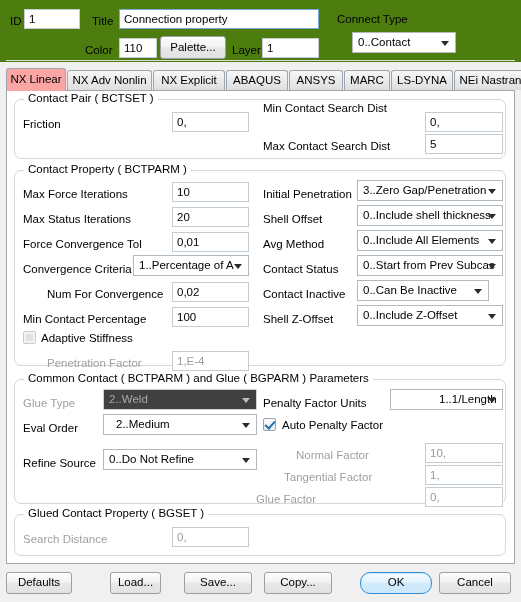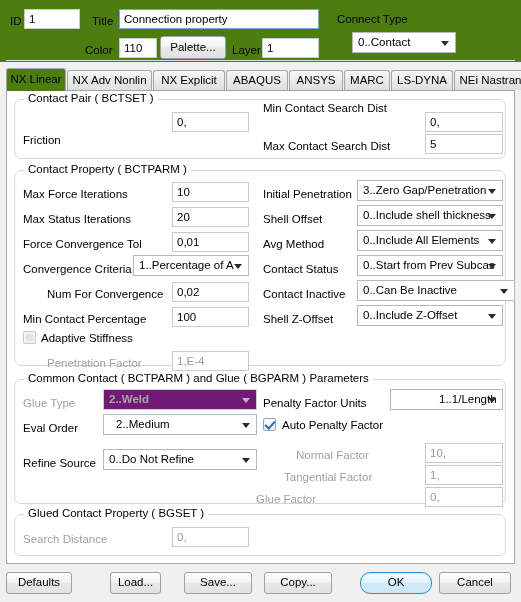--- a/index.html
+++ b/index.html
@@ -70,22 +70,21 @@
     top: 50%;
     margin-top: -2px;
     width: 0; height: 0;
     border-left: 4px solid transparent;
     border-right: 4px solid transparent;
     border-top: 5px solid #2b2b2b;
   }
   .combo.disabled {
     color: #a8a8a8;
     border-color: #d2d2d2;
-    background: #701a75;
-    font-weight: bold;
+    background: #404040;
   }
   .combo.disabled .arrow { border-top-color: #bdbdbd; }
 
   .btn {
     position: absolute;
     box-sizing: border-box;
     border: 1px solid #9aa0a6;
     border-radius: 3px;
     background: linear-gradient(to bottom, #fdfdfd 0%, #f2f2f2 46%, #e7e7e7 52%, #e2e2e2 100%);
     font-family: "Liberation Sans", sans-serif;
@@ -192,21 +191,21 @@
     line-height: 18px;
     text-align: center;
     color: #000;
     white-space: nowrap;
     overflow: hidden;
   }
   .tab.active {
     top: 0;
     height: 23px;
     line-height: 21px;
-    background: #4d7c0f;
+    background: #fca5a5;
     border-color: #9fa6ad;
     z-index: 5;
     font-weight: normal;
   }
 
   
   #panel {
     position: absolute;
     left: 6px; top: 90px;
     width: 509px; height: 474px;
@@ -265,21 +264,21 @@
     <div class="tab" style="left:385px; width:62px;">LS-DYNA</div>
     <div class="tab" style="left:448px; width:73px;">NEi Nastran</div>
   </div>
 
   <div id="panel">
     <div id="panel-inner">
 
       <div class="group" style="left:7px; top:8px; width:492px; height:60px;">
         <div class="gtitle">Contact Pair ( BCTSET )</div>
       </div>
-      <div class="lbl" style="left:16px; top:26px;margin-top:16px;">Friction</div>
+      <div class="lbl" style="left:16px; top:26px;">Friction</div>
       <div class="tf" style="left:165px; top:21px; width:77px;">0,</div>
 
       <div class="lbl" style="left:256px; top:10px;">Min Contact Search Dist</div>
       <div class="tf" style="left:418px; top:21px; width:78px;">0,</div>
 
       <div class="lbl" style="left:256px; top:48px;">Max Contact Search Dist</div>
       <div class="tf" style="left:418px; top:43px; width:78px;">5</div>
 
       <div class="group" style="left:7px; top:79px; width:492px; height:196px;">
         <div class="gtitle">Contact Property ( BCTPARM )</div>
@@ -316,21 +315,21 @@
       </div>
       <div class="lbl" style="left:256px; top:171px;">Contact Status</div>
       <div class="combo" style="left:350px; top:164px; width:146px;">
         <span>0..Start from Prev Subcas</span>
         <span class="arrow"></span>
       </div>
 
       <div class="lbl" style="left:40px; top:196px;">Num For Convergence</div>
       <div class="tf" style="left:165px; top:191px; width:77px;">0,02</div>
       <div class="lbl" style="left:256px; top:196px;">Contact Inactive</div>
-      <div class="combo" style="left:350px; top:189px; width:158px;">
+      <div class="combo" style="left:350px; top:189px; width:132px;">
         <span>0..Can Be Inactive</span>
         <span class="arrow"></span>
       </div>
 
       <div class="lbl" style="left:16px; top:221px;">Min Contact Percentage</div>
       <div class="tf" style="left:165px; top:216px; width:77px;">100</div>
       <div class="lbl" style="left:256px; top:221px;">Shell Z-Offset</div>
       <div class="combo" style="left:350px; top:214px; width:146px;">
         <span>0..Include Z-Offset</span>
         <span class="arrow"></span>

